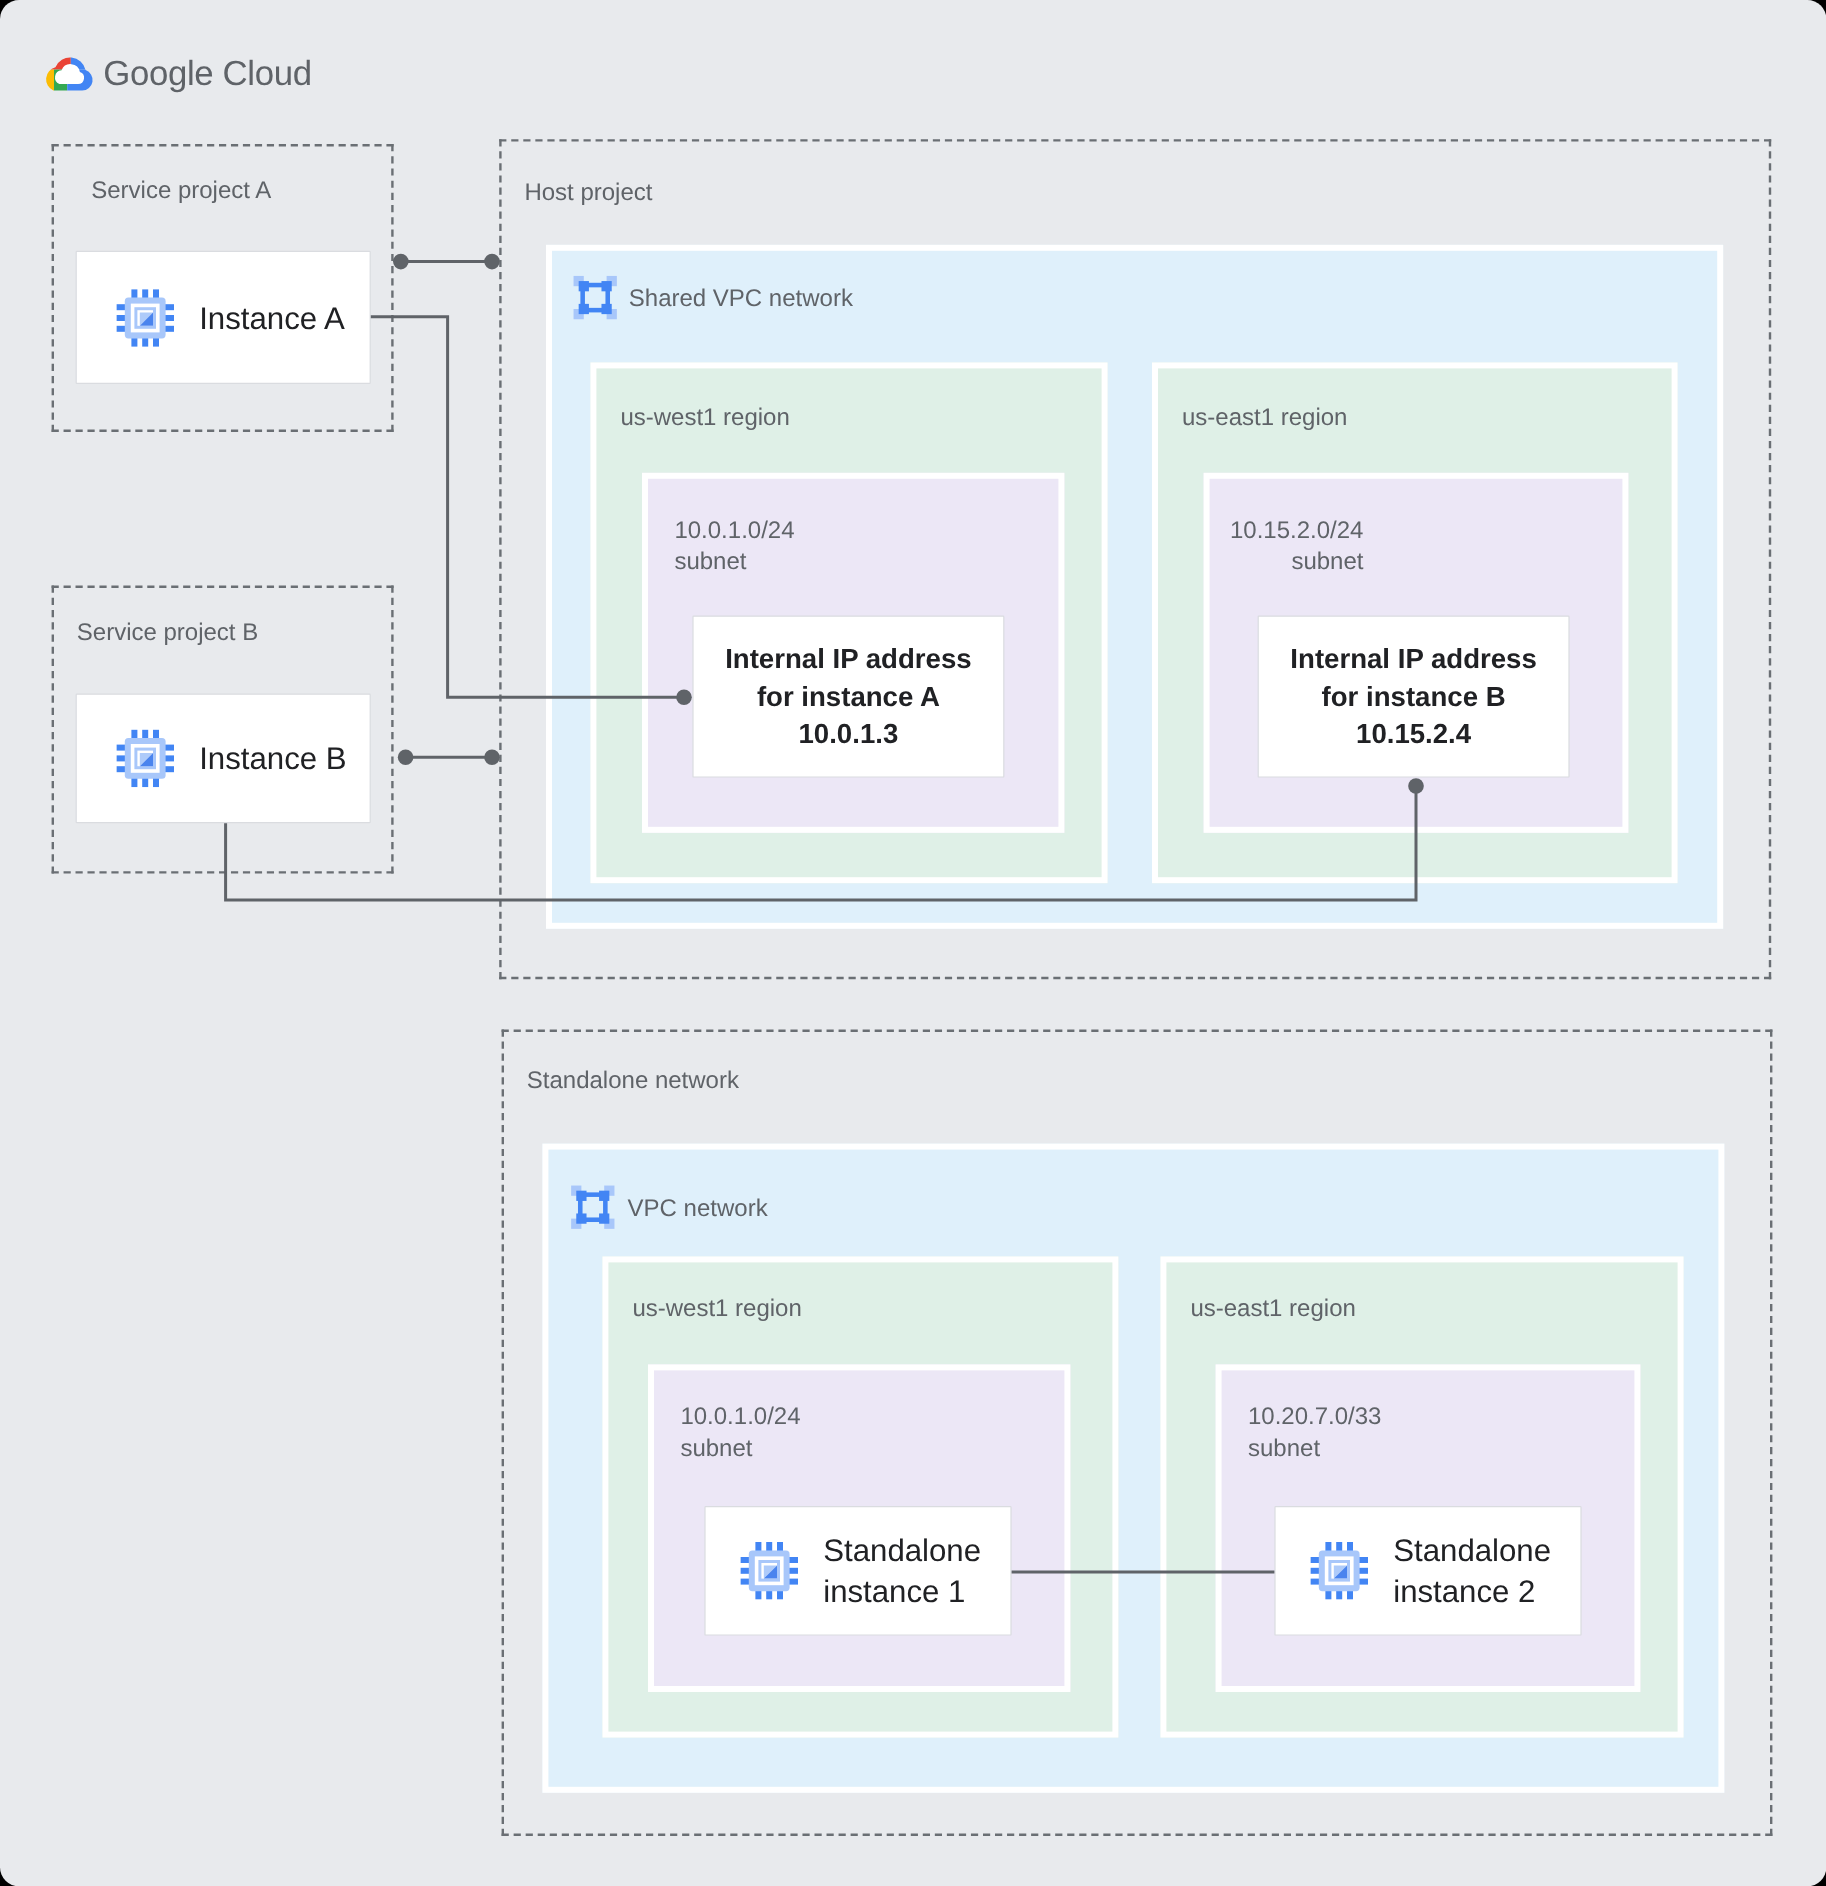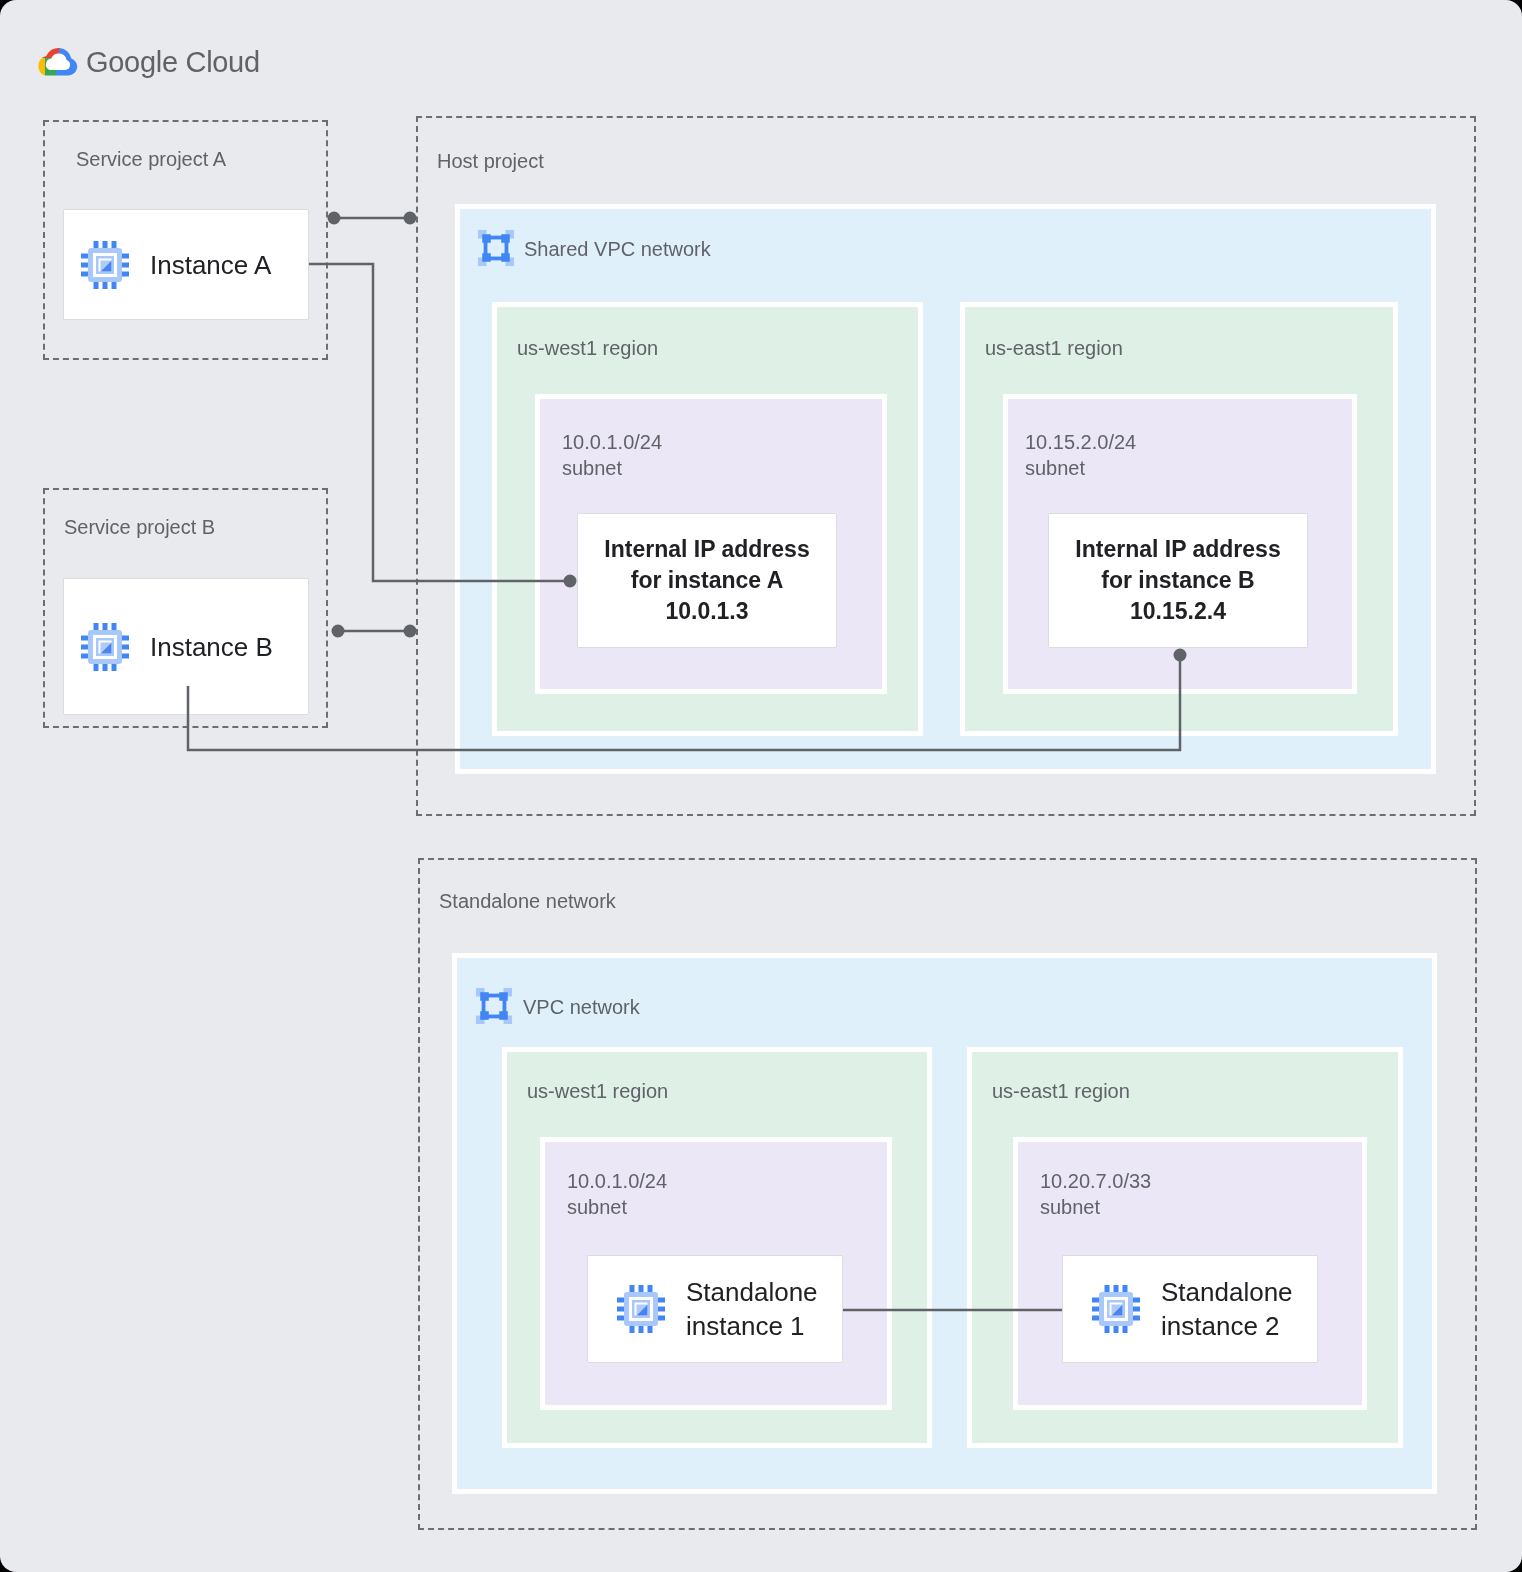--- a/index.html
+++ b/index.html
@@ -13,21 +13,21 @@
   .fill-box{position:absolute;border:5px solid #ffffff;box-sizing:border-box;}
   .blue{background:#dff0fb;border:none;}
   .green{background:#dff0e7;}
   .purple{background:#ece7f6;}
   .net-label{position:absolute;font-size:20px;color:#5f6368;white-space:nowrap;line-height:24px;text-align:center;}
   .region-label{position:absolute;font-size:20px;color:#5f6368;white-space:nowrap;}
   .cidr-label{position:absolute;font-size:20px;color:#5f6368;line-height:26px;}
   .cidr-label span{display:block;}
   .card{position:absolute;background:#ffffff;border:1.5px solid #dadce0;box-sizing:border-box;
         display:flex;align-items:center;border-radius:1px;}
-  .inst-card{padding-left:17px;}
+  .inst-card{padding-left:33px;}
   .inst-card .inst-label{font-size:26px;color:#202124;margin-left:21px;line-height:34px;}
   .ip-card{justify-content:center;text-align:center;font-size:23px;color:#202124;line-height:31px;font-weight:bold;}
   .ip-card span{display:block;}
   .overlay{position:absolute;left:0;top:0;z-index:20;pointer-events:none;}
   .icon{display:block;}
 </style>
 </head>
 <body>
 
 <div id="canvas">
@@ -75,21 +75,21 @@
       <rect x="15" y="15" width="18" height="18" fill="#a8c7fa"></rect>
       <rect x="17.5" y="17.5" width="13" height="13" fill="#ffffff"></rect>
       <path d="M19.5 19.5 H30.5 L19.5 30.5 Z" fill="#aecbfa"></path>
       <path d="M30.5 19.5 V30.5 H19.5 Z" fill="#4a84ee"></path>
     </svg>
     <span class="inst-label">Instance A</span>
   </div>
 
   <div class="dashed-box" style="left:43px;top:488px;width:285px;height:240px;"></div>
   <div class="proj-label" style="left:64px;top:516px;">Service project B</div>
-  <div class="card inst-card" style="left:63px;top:578px;width:246px;height:137px;">
+  <div class="card inst-card" style="left:63px;top:578px;width:246px;height:108px;">
     <svg class="icon" width="48" height="48" viewBox="0 0 48 48">
       <g fill="#4285f4">
         <rect x="12.5" y="0" width="5" height="9"></rect>
           <rect x="21.5" y="0" width="5" height="9"></rect>
           <rect x="30.5" y="0" width="5" height="9"></rect>
         <rect x="12.5" y="39" width="5" height="9"></rect>
           <rect x="21.5" y="39" width="5" height="9"></rect>
           <rect x="30.5" y="39" width="5" height="9"></rect>
         <rect x="0" y="12.5" width="9" height="5"></rect>
           <rect x="0" y="21.5" width="9" height="5"></rect>
@@ -140,21 +140,21 @@
     <div>
       <span>Internal IP address</span>
       <span>for instance A</span>
       <span>10.0.1.3</span>
     </div>
   </div>
 
   <div class="fill-box green" style="left:960px;top:302px;width:438px;height:434px;"></div>
   <div class="region-label" style="left:985px;top:337px;">us-east1 region</div>
   <div class="fill-box purple" style="left:1003px;top:394px;width:354px;height:300px;"></div>
-  <div class="cidr-label" style="left:1025px;top:429px;">
+  <div class="cidr-label" style="left:1025px;top:429px;text-align:right;">
     <span>10.15.2.0/24</span>
     <span>subnet</span>
   </div>
   <div class="card ip-card" style="left:1048px;top:513px;width:260px;height:135px;">
     <div>
       <span>Internal IP address</span>
       <span>for instance B</span>
       <span>10.15.2.4</span>
     </div>
   </div>

